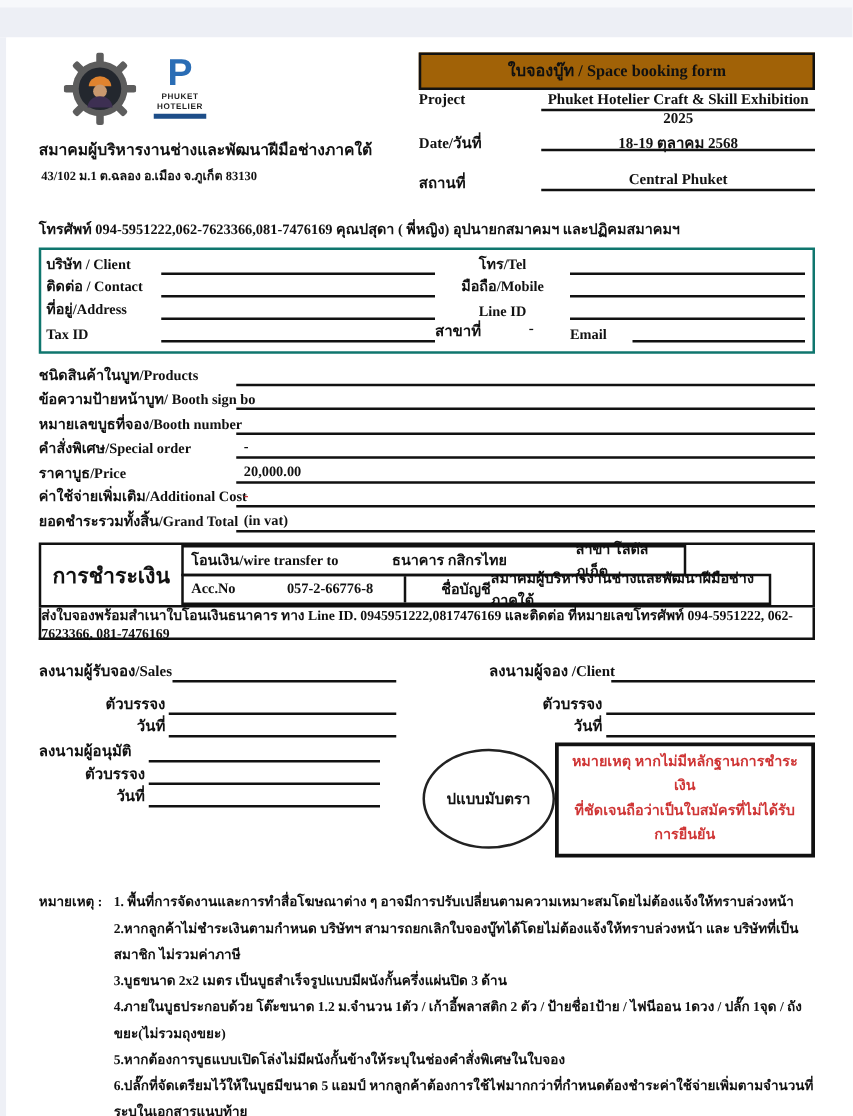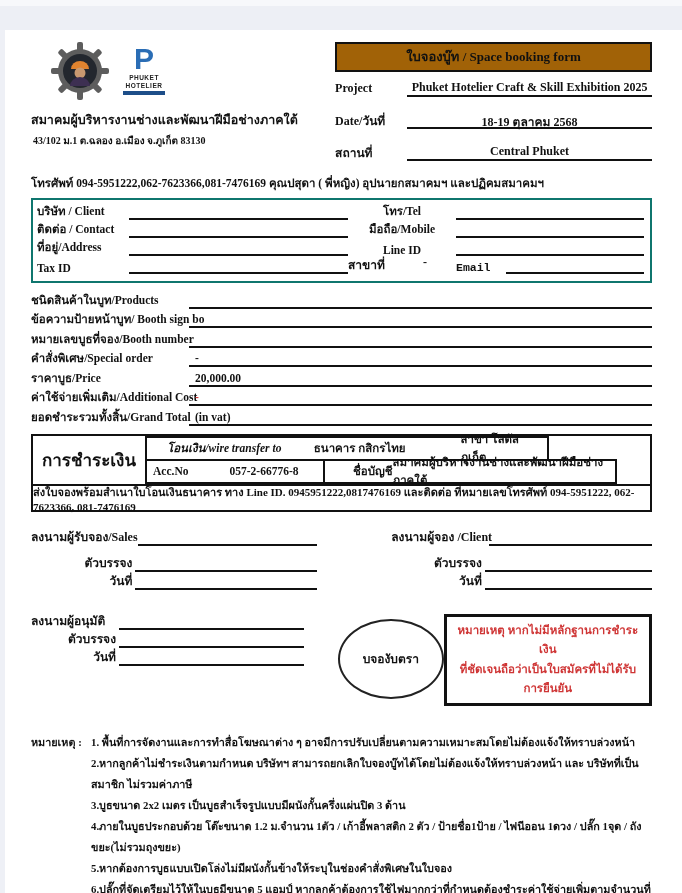--- a/index.html
+++ b/index.html
@@ -17,71 +17,71 @@
   .logos { display:flex; align-items:flex-start; height:64px; padding-left:20px; }
   .plogo { margin-left:14px; text-align:center; line-height:1; padding-top:2px; }
   .p-big { font-family:"Liberation Sans", sans-serif; font-weight:bold; font-size:30px; color:#2a6db5; }
   .p-sub { font-family:"Liberation Sans", sans-serif; font-size:6.5px; color:#222; letter-spacing:.5px; margin-top:1px; }
   .p-bar { height:4px; width:42px; background:#1d4e89; margin:2px auto 0; }
   .org-name { font-size:12.5px; margin-top:4px; }
   .org-addr { font-size:10px; margin-top:3px; padding-left:2px; }
   .header-right { width:52%; padding-left:6px; }
   .title-box { background:#a16207; border:2px solid #121212; text-align:center;
     font-size:13px; padding:2px 0 3px; }
-  .proj-row { display:flex; align-items:center; height:32px; }
+  .proj-row { display:flex; align-items:flex-start; height:32px;gap:26px; }
   .proj-lbl { width:72px; font-size:12px; }
   .proj-val { flex:1; border-bottom:2px solid #111; text-align:center; font-size:12px; height:17px; }
   .phone-line { font-size:11.5px; margin-top:6px; }
 
   
   .client-box { border:2px solid #0f766e; margin-top:6px; padding:2px 6px 7px 4px; }
   .c-row { display:flex; align-items:flex-end; height:18px; }
   .c-lbl { width:92px; font-size:11.5px; }
   .c-fill { flex:1; border-bottom:2px solid #111; height:13px; }
   .c-mid { width:108px; text-align:center; font-size:11.5px; }
   .c-fill-r { width:188px; border-bottom:2px solid #111; height:13px; }
   .c-branch { width:108px; font-size:12px; display:flex; }
   .c-branch .dash { margin-left:38px; }
-  .c-email { width:50px; font-family:Liberation Mono, monospace; font-size:11.5px;margin-top:26px; }
+  .c-email { width:50px; font-family:Liberation Serif, serif; font-size:11.5px;margin-top:26px; }
   .c-fill-e { width:138px; border-bottom:2px solid #111; height:13px; }
 
   
   .products { margin-top:6px; }
   .p-row { display:flex; align-items:flex-end; height:19.5px; }
   .p-lbl { width:158px; font-size:11.5px; white-space:nowrap; }
   .p-val { flex:1; border-bottom:2px solid #111; height:15px; font-size:11.5px; padding-left:6px; }
   .red { color:#cc3333; }
 
   
   .payment { margin-top:8px; }
   .pay-outer { border:2px solid #111; display:flex; }
   .pay-method { width:112px; display:flex; align-items:center; justify-content:center; font-size:17px;text-align:center; }
   .pay-rows { flex:1; }
   .pay-r1 { border:2px solid #111; width:80%; height:25px; display:flex; align-items:center; font-size:11.5px; }
-  .pay-r1 .t { width:168px; padding-left:20px;font-style:italic; }
+  .pay-r1 .t { width:168px; padding-left:6px; }
   .pay-r1 .b { width:148px; }
   .pay-r2 { border:2px solid #111; width:93.5%; margin-top:-2px; height:25px; display:flex; align-items:center; font-size:11.5px; }
   .pay-r2 .a { width:58px; padding-left:6px; }
   .pay-r2 .n { width:118px; text-align:center; }
   .acct-name-wrap { border-left:2px solid #111; flex:1; display:flex; align-items:center; height:100%; }
   .acct-name-wrap .nl { width:72px; padding-left:24px;text-align:right; }
   .pay-note { border:2px solid #111; border-top:0; height:26px; display:flex; align-items:center;
     justify-content:center; font-size:11px; }
 
   
   .sig-top { margin-top:16px; display:flex; }
   .sig-block { }
   .sig-row { display:flex; align-items:flex-end; height:18px; }
   .sig-gap { height:8px; }
   .s-lbl { font-size:12px; white-space:nowrap; }
   .s-line { border-bottom:2px solid #111; height:13px; }
   .sig-left { width:46%; }
   .sig-right { margin-left:auto; width:42%; }
 
-  .sig-bottom { margin-top:22px; display:flex;justify-content:center; }
+  .sig-bottom { margin-top:2px; display:flex;justify-content:center; }
   .approve { width:300px; }
   .stamp { width:118px; height:80px; border:2px solid #222; border-radius:50%;
     display:flex; align-items:center; justify-content:center; font-size:12px;
     margin-left:34px; align-self:center; }
   .warning { margin-left:auto; width:232px; border:3px solid #111; color:#cf3535;
     text-align:center; font-size:11.5px; line-height:1.7; padding:4px 4px; align-self:flex-start; margin-top:2px; }
 
   
   .notes { margin-top:26px; font-size:10.8px; }
   .note-line { display:flex; line-height:1.95; }
@@ -270,21 +270,21 @@
       </div>
       <div class="sig-row">
         <span class="s-lbl" style="width:88px;text-align:right;padding-right:3px">ตัวบรรจง</span>
         <span class="s-line" style="width:185px"></span>
       </div>
       <div class="sig-row">
         <span class="s-lbl" style="width:88px;text-align:right;padding-right:3px">วันที่</span>
         <span class="s-line" style="width:185px"></span>
       </div>
     </div>
-    <div class="stamp">บจองับตรา</div>
+    <div class="stamp">ปแบบมับตรา</div>
     <div class="warning">
       <div>หมายเหตุ  หากไม่มีหลักฐานการชำระเงิน</div>
       <div>ที่ชัดเจนถือว่าเป็นใบสมัครที่ไม่ได้รับการยืนยัน</div>
     </div>
   </div>
 
   <div class="notes">
     <div class="note-line">
       <span class="note-head">หมายเหตุ  :</span>
       <span>1. พื้นที่การจัดงานและการทำสื่อโฆษณาต่าง ๆ อาจมีการปรับเปลี่ยนตามความเหมาะสมโดยไม่ต้องแจ้งให้ทราบล่วงหน้า</span>

